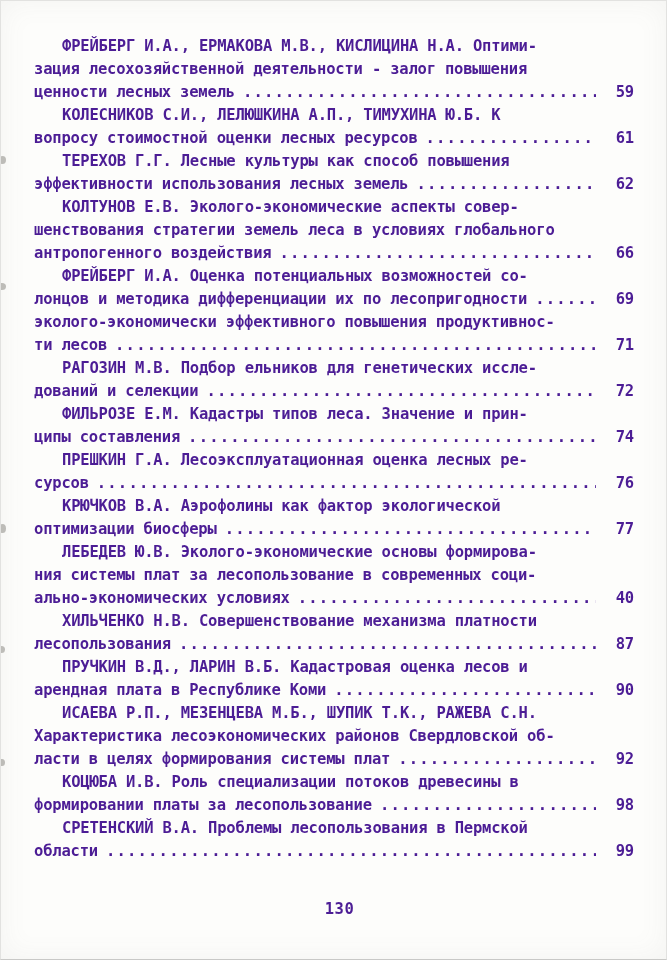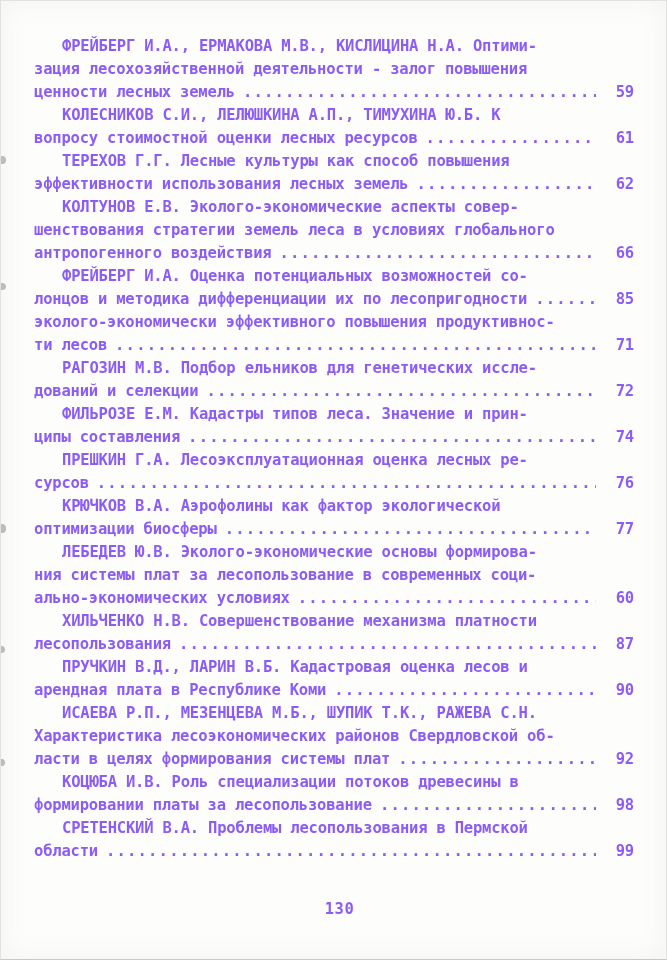--- a/index.html
+++ b/index.html
@@ -11,21 +11,21 @@
     position: relative;
     width: 667px;
     height: 960px;
     box-sizing: border-box;
     background: #fdfdfb;
     border: 1px solid #e2e2e0;
     border-bottom-color: #c9c9c7;
     box-shadow: inset 0 0 28px rgba(120,120,115,0.07);
     font-family: "DejaVu Sans Mono", "Liberation Mono", monospace;
     font-weight: 700;
-    color: #8b5cf6;
+    color: #4c1d95;
     overflow: hidden;
   }
   .toc {
     position: absolute;
     left: 33px;
     top: 34px;
     width: 600px;
   }
   .entry { margin: 0; }
   .line {
@@ -110,21 +110,21 @@
           <span class="t">антропогенного воздействия</span>
           <span class="leader">................................................................................</span>
           <span class="pno">66</span>
         </div>
       </div>
       <div class="entry">
         <div class="line indent">ФРЕЙБЕРГ И.А. Оценка потенциальных возможностей со-</div>
         <div class="line leaderline">
           <span class="t">лонцов и методика дифференциации их по лесопригодности</span>
           <span class="leader">................................................................................</span>
-          <span class="pno">85</span>
+          <span class="pno">69</span>
         </div>
       </div>
       <div class="entry">
         <div class="line">эколого-экономически эффективного повышения продуктивнос-</div>
         <div class="line leaderline">
           <span class="t">ти лесов</span>
           <span class="leader">................................................................................</span>
           <span class="pno">71</span>
         </div>
       </div>
@@ -159,21 +159,21 @@
           <span class="leader">................................................................................</span>
           <span class="pno">77</span>
         </div>
       </div>
       <div class="entry">
         <div class="line indent">ЛЕБЕДЕВ Ю.В. Эколого-экономические основы формирова-</div>
         <div class="line">ния системы плат за лесопользование в современных соци-</div>
         <div class="line leaderline">
           <span class="t">ально-экономических условиях</span>
           <span class="leader">................................................................................</span>
-          <span class="pno">60</span>
+          <span class="pno">40</span>
         </div>
       </div>
       <div class="entry">
         <div class="line indent">ХИЛЬЧЕНКО Н.В. Совершенствование механизма платности</div>
         <div class="line leaderline">
           <span class="t">лесопользования</span>
           <span class="leader">................................................................................</span>
           <span class="pno">87</span>
         </div>
       </div>

